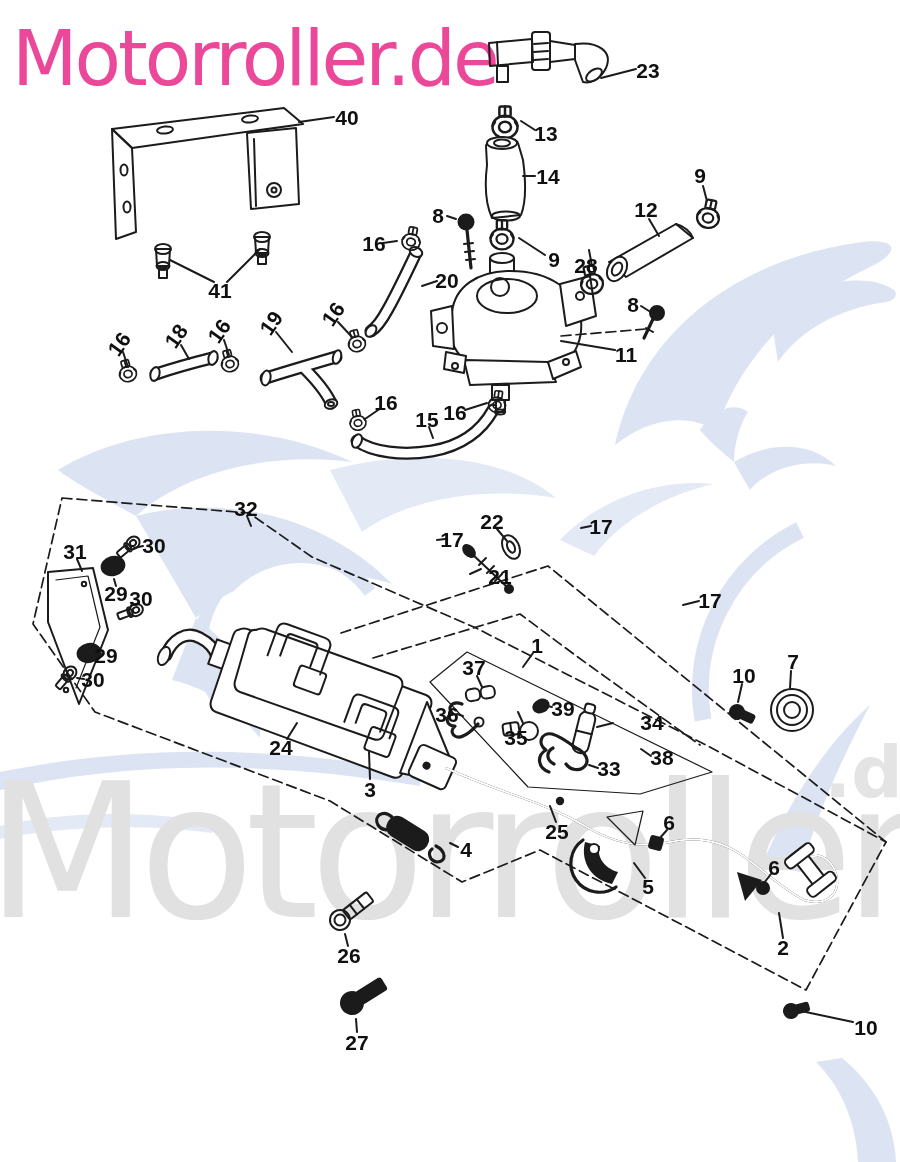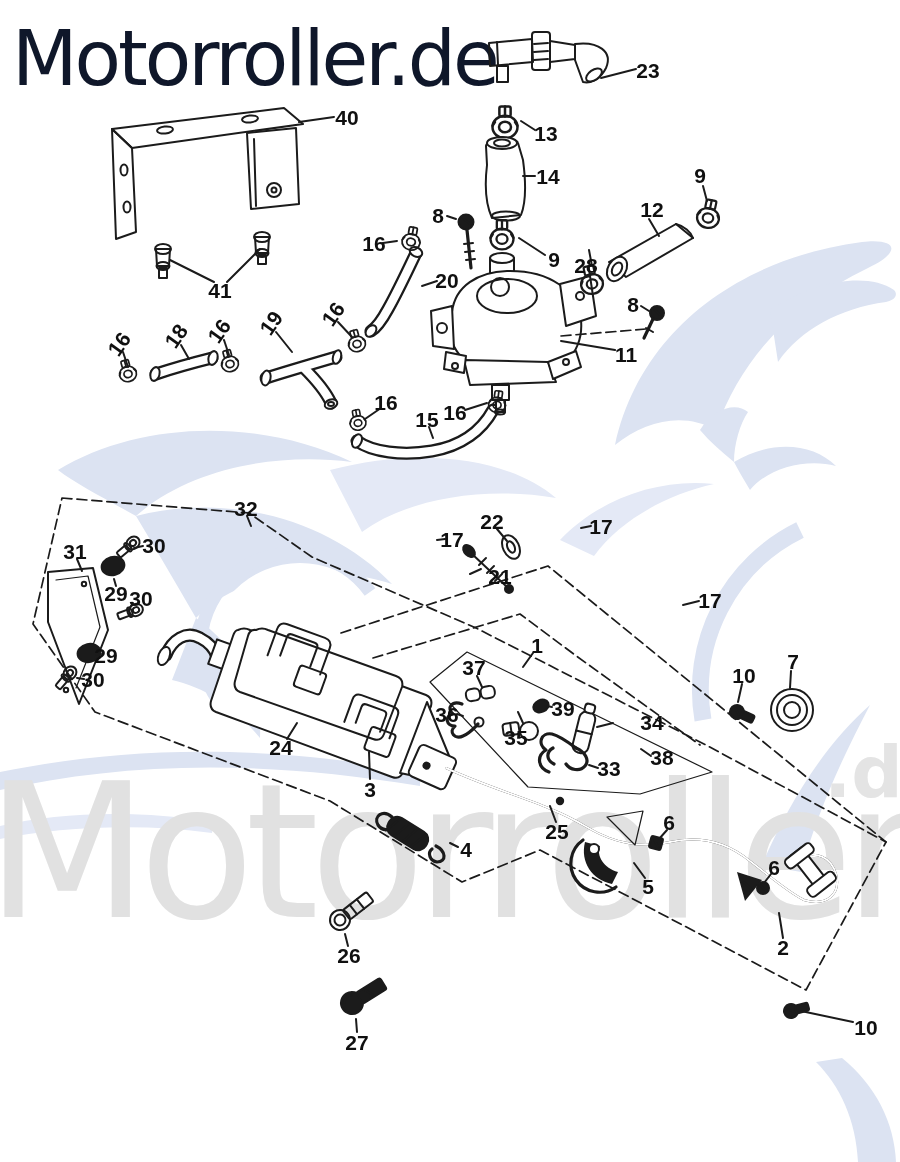--- a/index.html
+++ b/index.html
@@ -1,21 +1,21 @@
 <!DOCTYPE html>
 <html><head>
 <meta charset="utf-8">
 <style>
   html,body { margin:0; padding:0; background:#fff; }
   #stage { position:relative; width:900px; height:1162px; overflow:hidden; background:#fff;
            font-family:"Liberation Sans", sans-serif; }
   #stage > svg, #stage > div.layer { position:absolute; left:0; top:0; }
 
   
-  .wm { position:absolute; color:#0f172a; white-space:nowrap; user-select:none;
+  .wm { position:absolute; color:#ec4899; white-space:nowrap; user-select:none;
         font-family:"DejaVu Sans", sans-serif; }
   .wm-top    { left:12px;  top:14px;  font-size:76px; letter-spacing:-3px; }
   .wm-bottom { left:-14px; top:742px; font-size:188px; letter-spacing:-9px; color:#e1e1e1; }
   .wm-side   { left:824px; top:730px; font-size:72px; font-weight:600; color:#e4e4e4; }
 
   
   #diagram * { fill:none; stroke:#1b1b1b; stroke-width:2; stroke-linecap:round; stroke-linejoin:round; }
   #diagram .f    { fill:#fff; }
   #diagram .dark { fill:#1b1b1b; }
   #diagram .nd   { stroke:none; }
@@ -499,21 +499,21 @@
       <path d="M853,1022 L801,1011"></path>
     </g>
   </svg>
 
   <div class="layer" id="labels-layer">
       <div class="part-label" style="left: 648px; top: 70px;">23</div>
       <div class="part-label" style="left: 347px; top: 117px;">40</div>
       <div class="part-label" style="left: 546px; top: 133px;">13</div>
       <div class="part-label" style="left: 548px; top: 176px;">14</div>
       <div class="part-label" style="left: 700px; top: 175px;">9</div>
-      <div class="part-label" style="left: 646px; top: 209px; margin-left: 6px;">12</div>
+      <div class="part-label" style="left: 646px; top: 209px;">12</div>
       <div class="part-label" style="left: 438px; top: 215px;">8</div>
       <div class="part-label" style="left: 586px; top: 241px; margin-top: 24px;">28</div>
       <div class="part-label" style="left: 374px; top: 243px;">16</div>
       <div class="part-label" style="left: 554px; top: 259px;">9</div>
       <div class="part-label" style="left: 447px; top: 280px;">20</div>
       <div class="part-label" style="left: 220px; top: 290px;">41</div>
       <div class="part-label" style="left: 633px; top: 304px;">8</div>
       <div class="part-label" style="left: 119px; top: 344px; transform: translate(-50%, -50%) rotate(-55deg);">16</div>
       <div class="part-label" style="left: 176px; top: 336px; transform: translate(-50%, -50%) rotate(-55deg);">18</div>
       <div class="part-label" style="left: 219px; top: 331px; transform: translate(-50%, -50%) rotate(-55deg);">16</div>

